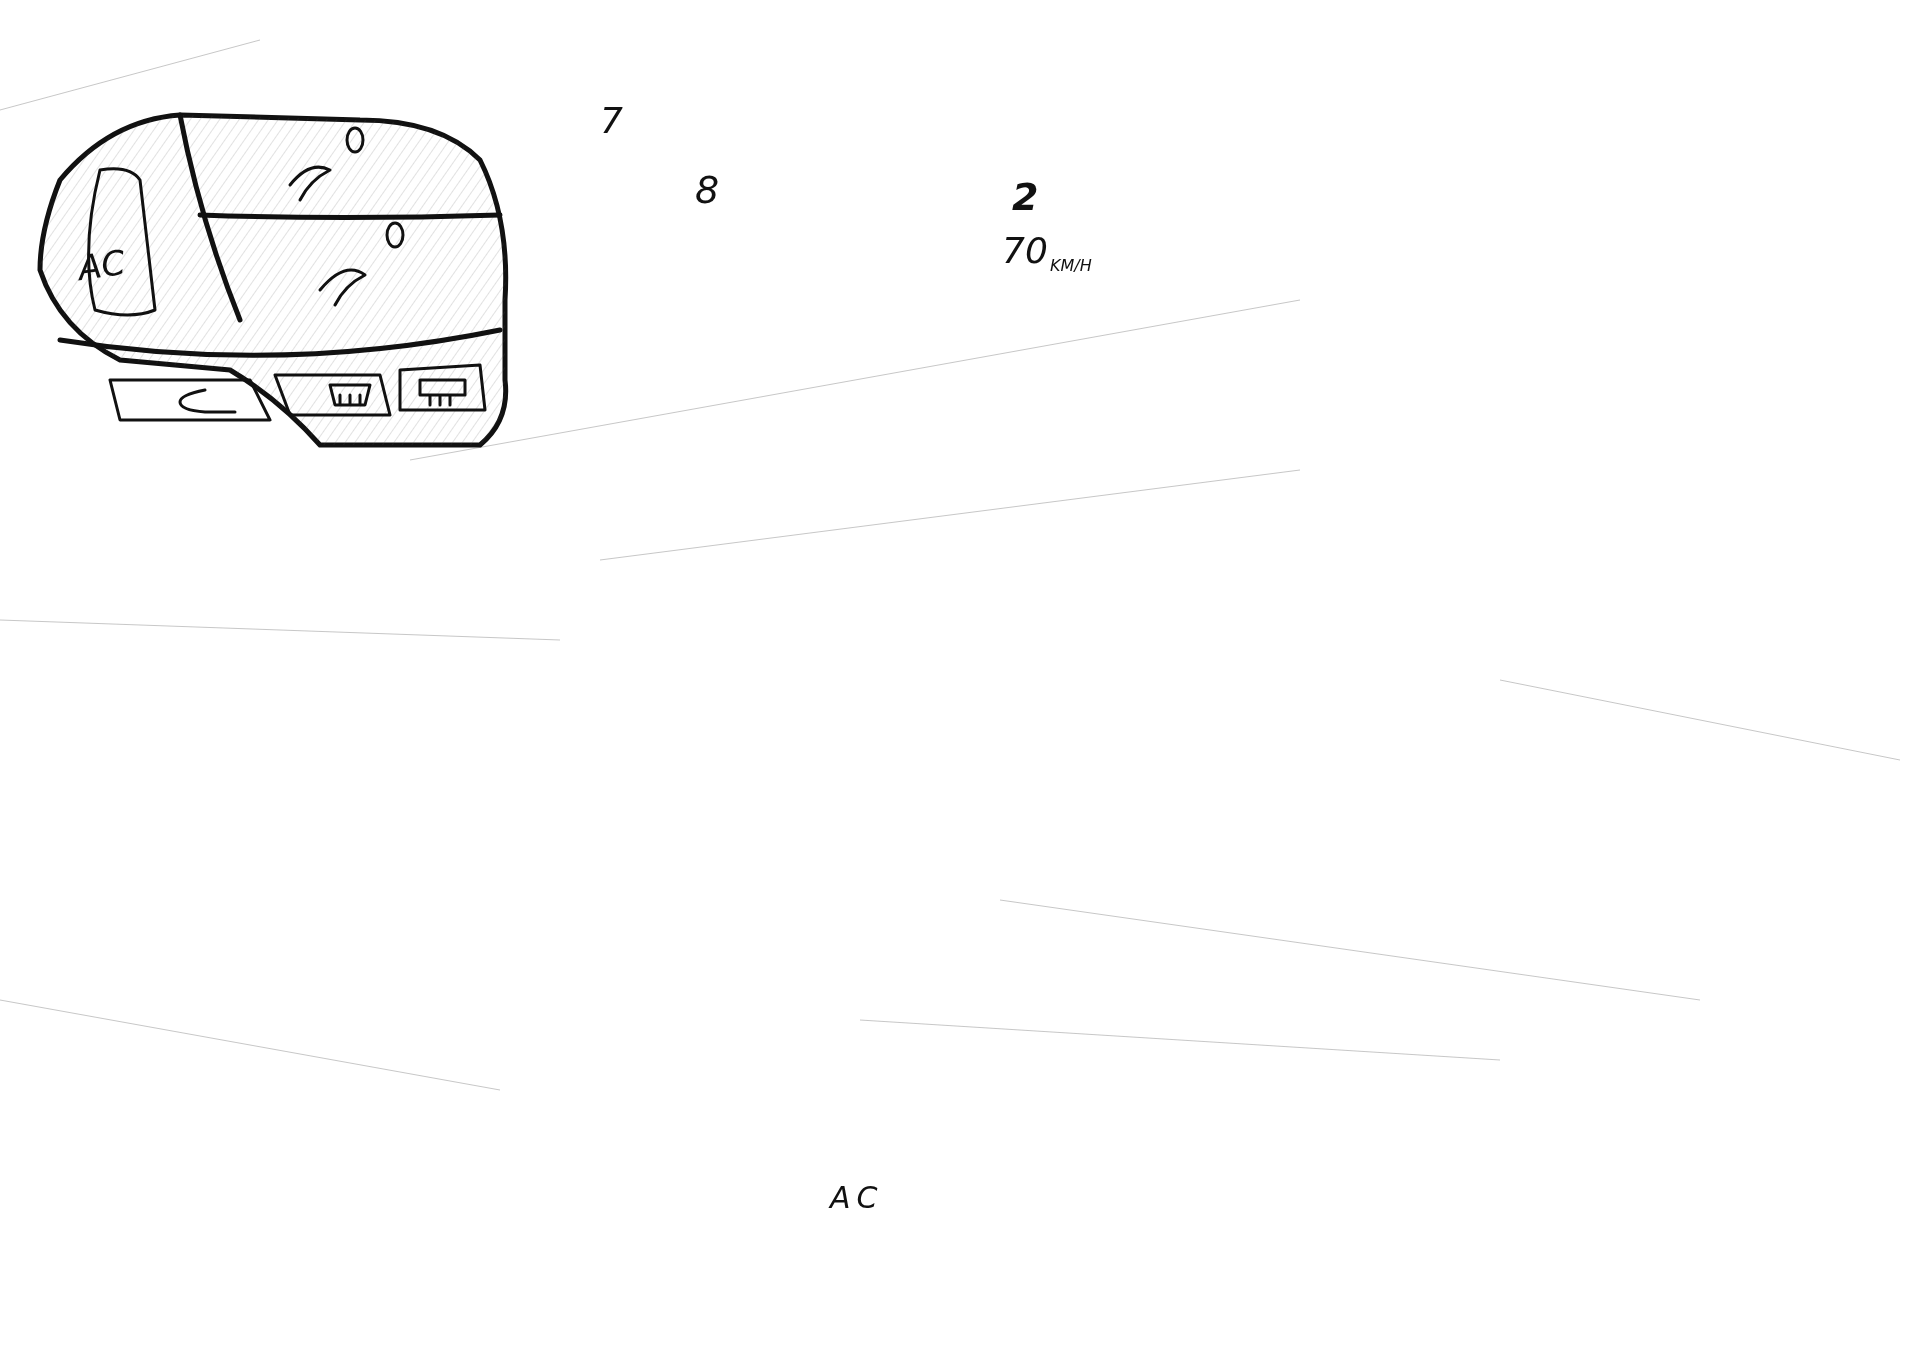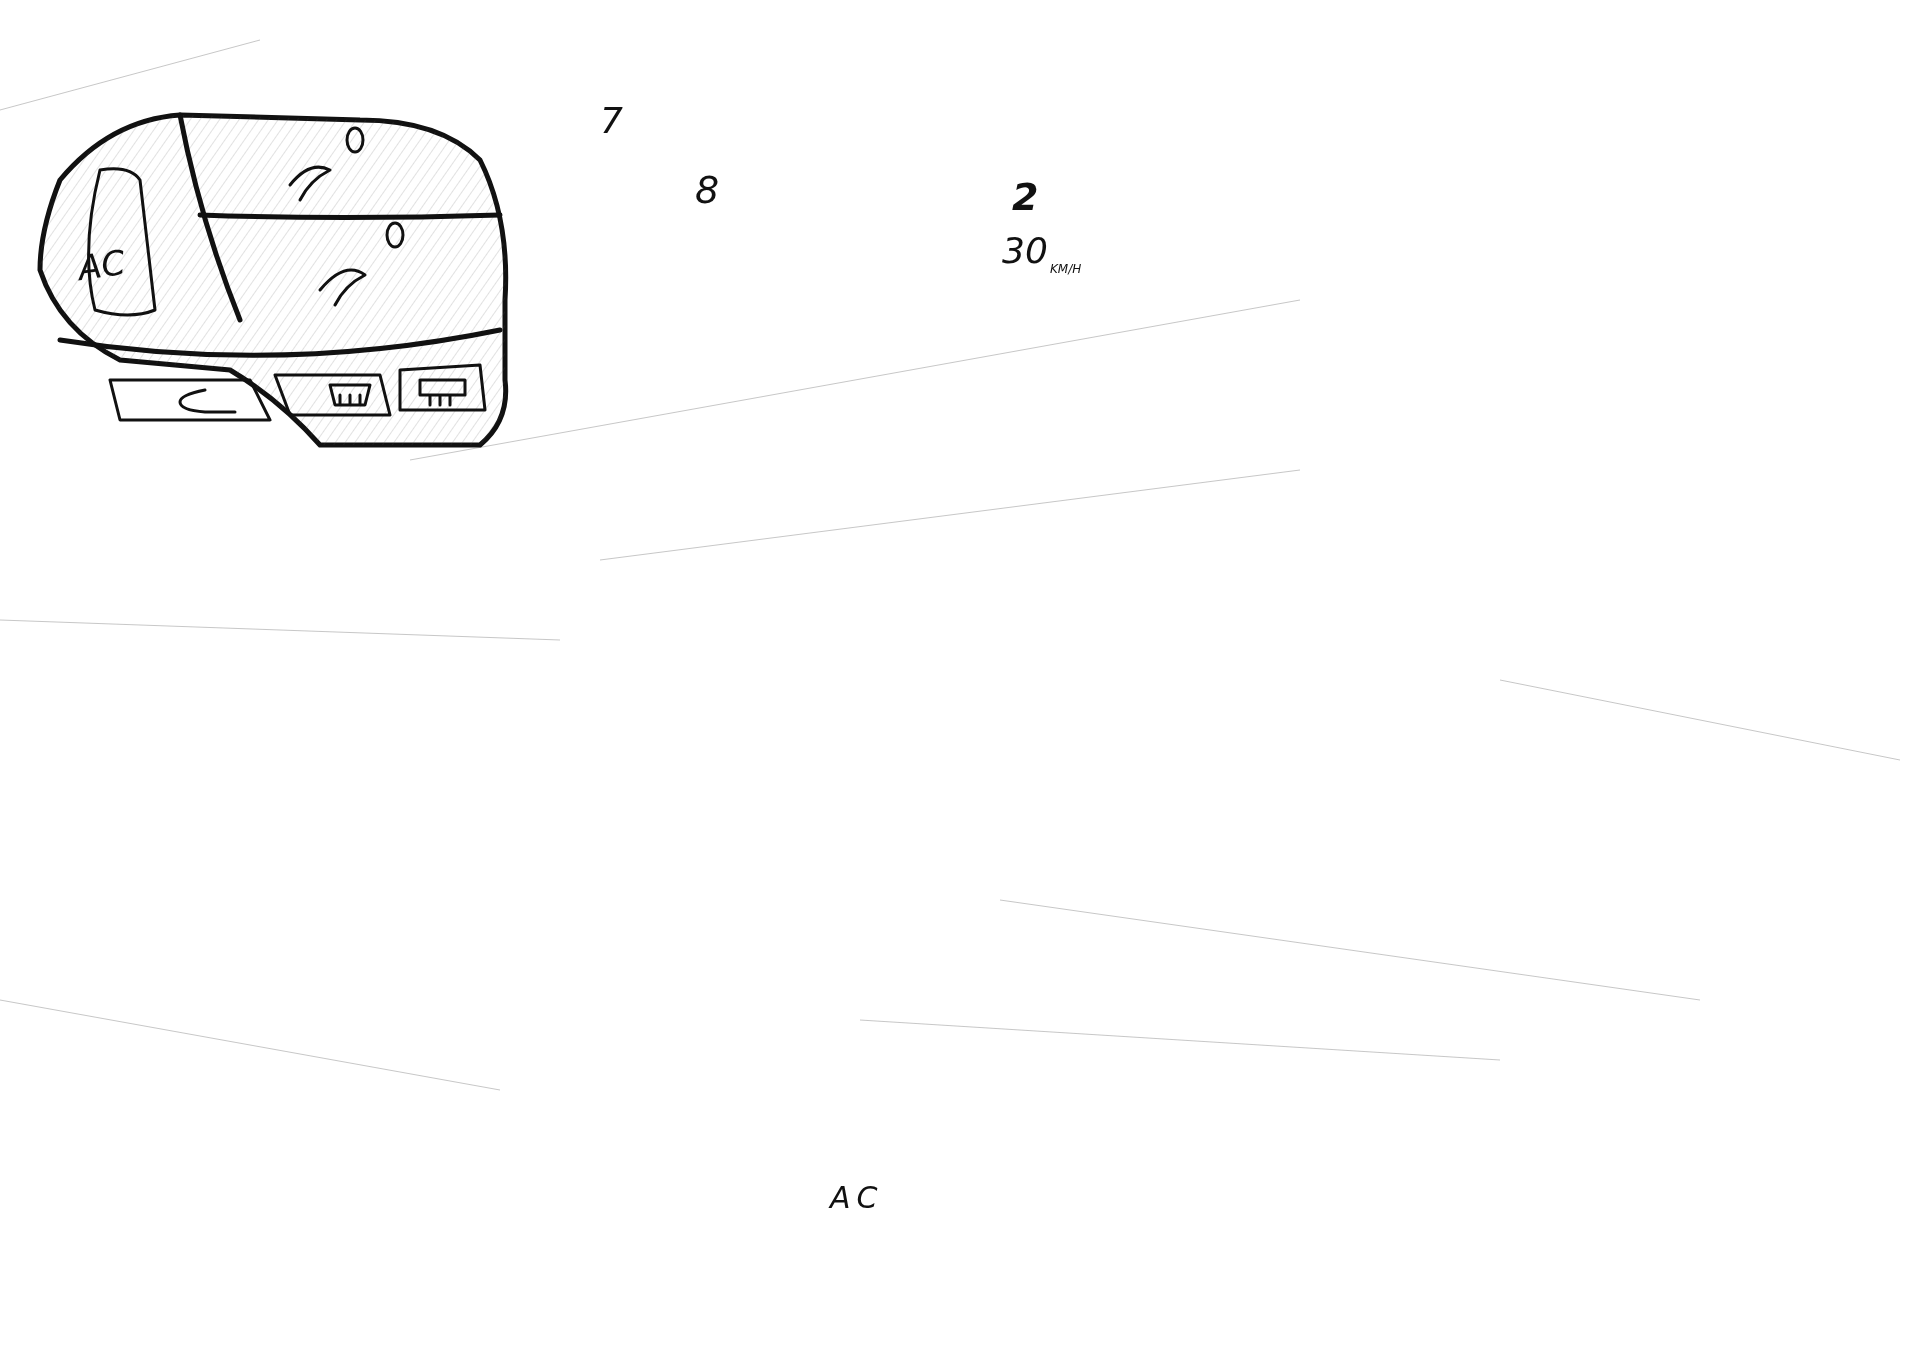--- a/index.html
+++ b/index.html
@@ -176,19 +176,19 @@
   </path></path></path></path></path></path></path></path></path></path></path></path></path></path></g>
 
 
 
 <div class="label" style="left:78px; top:245px; font-size:34px; transform:rotate(-8deg);">AC</div>
 
 <div class="label" style="left:600px; top:100px; font-size:36px;">7</div>
 <div class="label" style="left:695px; top:168px; font-size:38px;">8</div>
 
 <div class="label" style="left:1012px; top:175px; font-size:38px; font-weight:bold;">2</div>
-<div class="label" style="left:1002px; top:230px; font-size:36px;">30</div>
-<div class="label" style="left:1050px; top:262px; font-size:12px;">KM/H</div>
+<div class="label" style="left:1002px; top:230px; font-size:36px;">70</div>
+<div class="label" style="left:1050px; top:256px; font-size:16px;">KM/H</div>
 
 <div class="label" style="left:830px; top:1180px; font-size:30px; letter-spacing:6px;">AC</div>
 
 
 
 
 </body></html>

